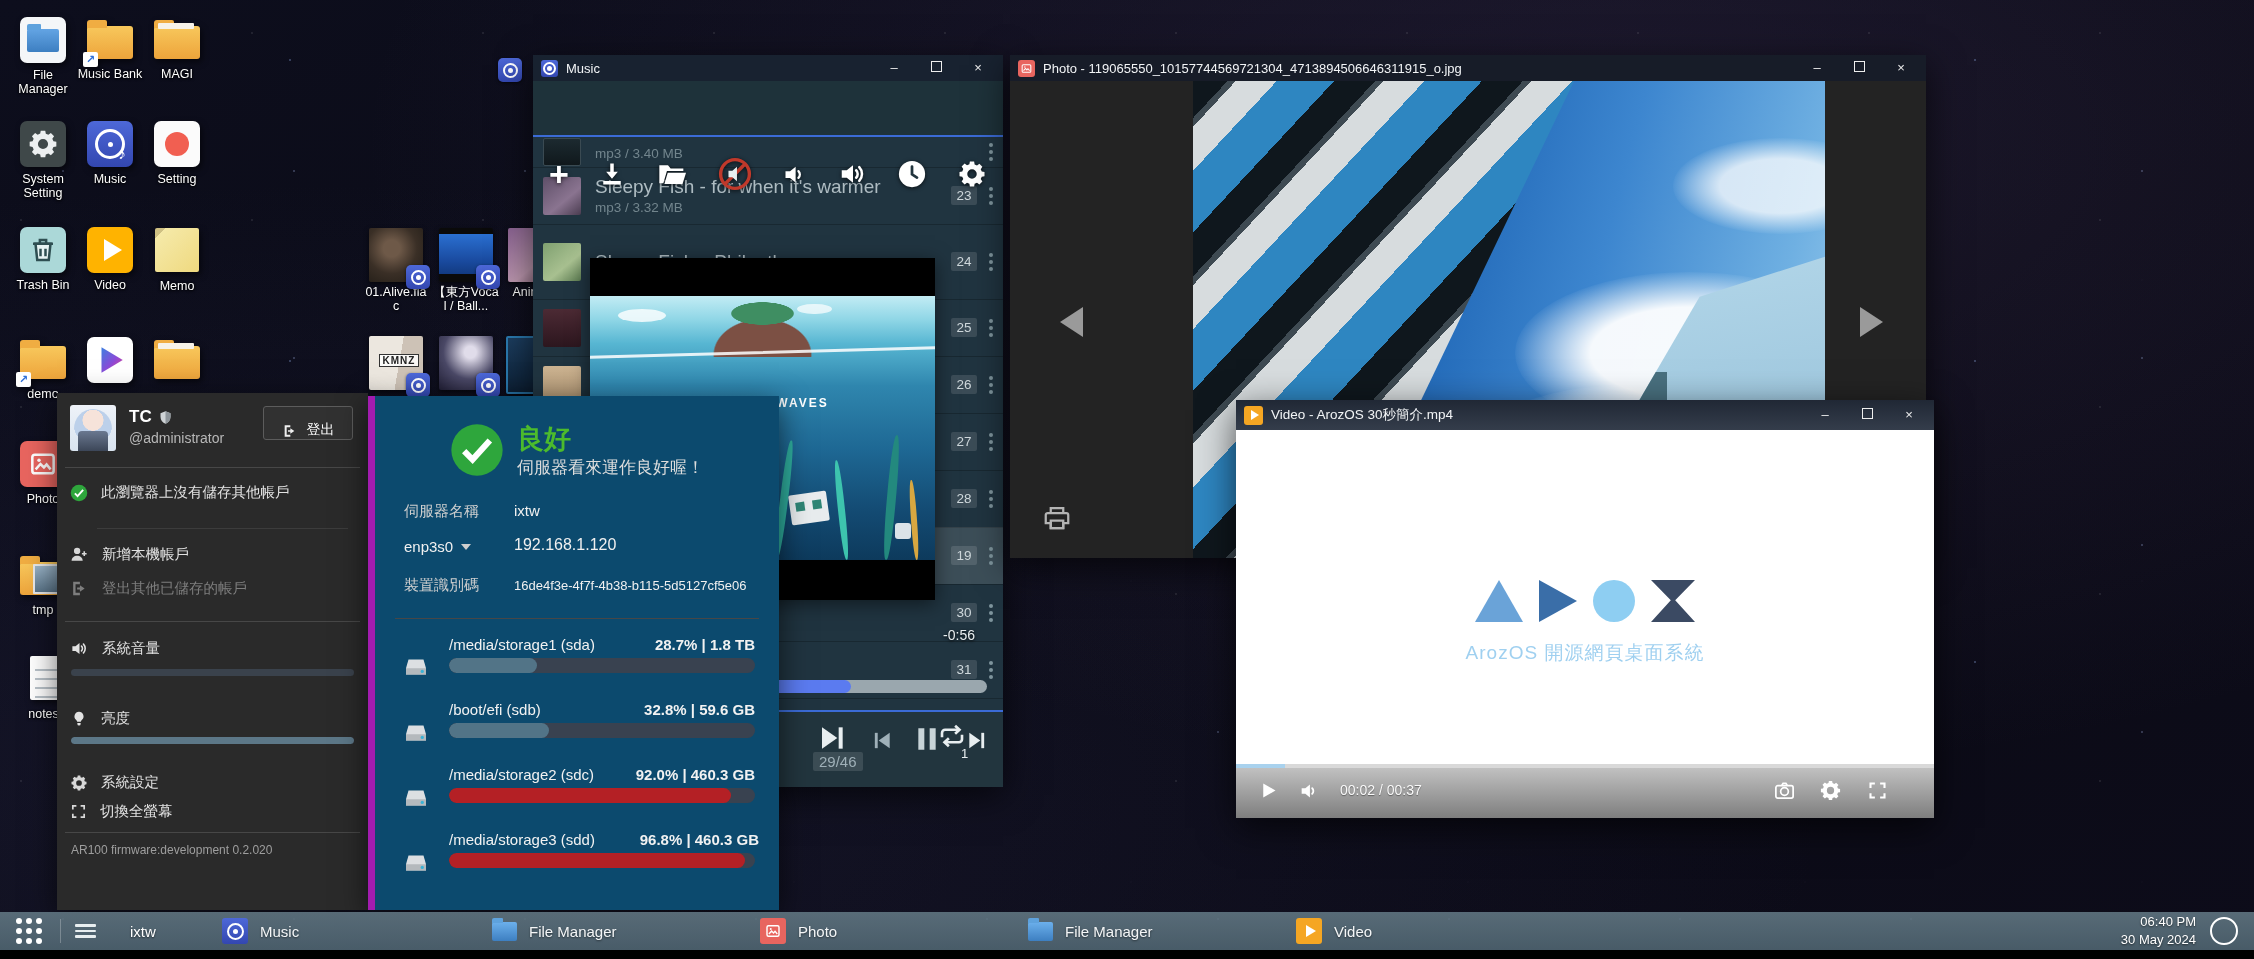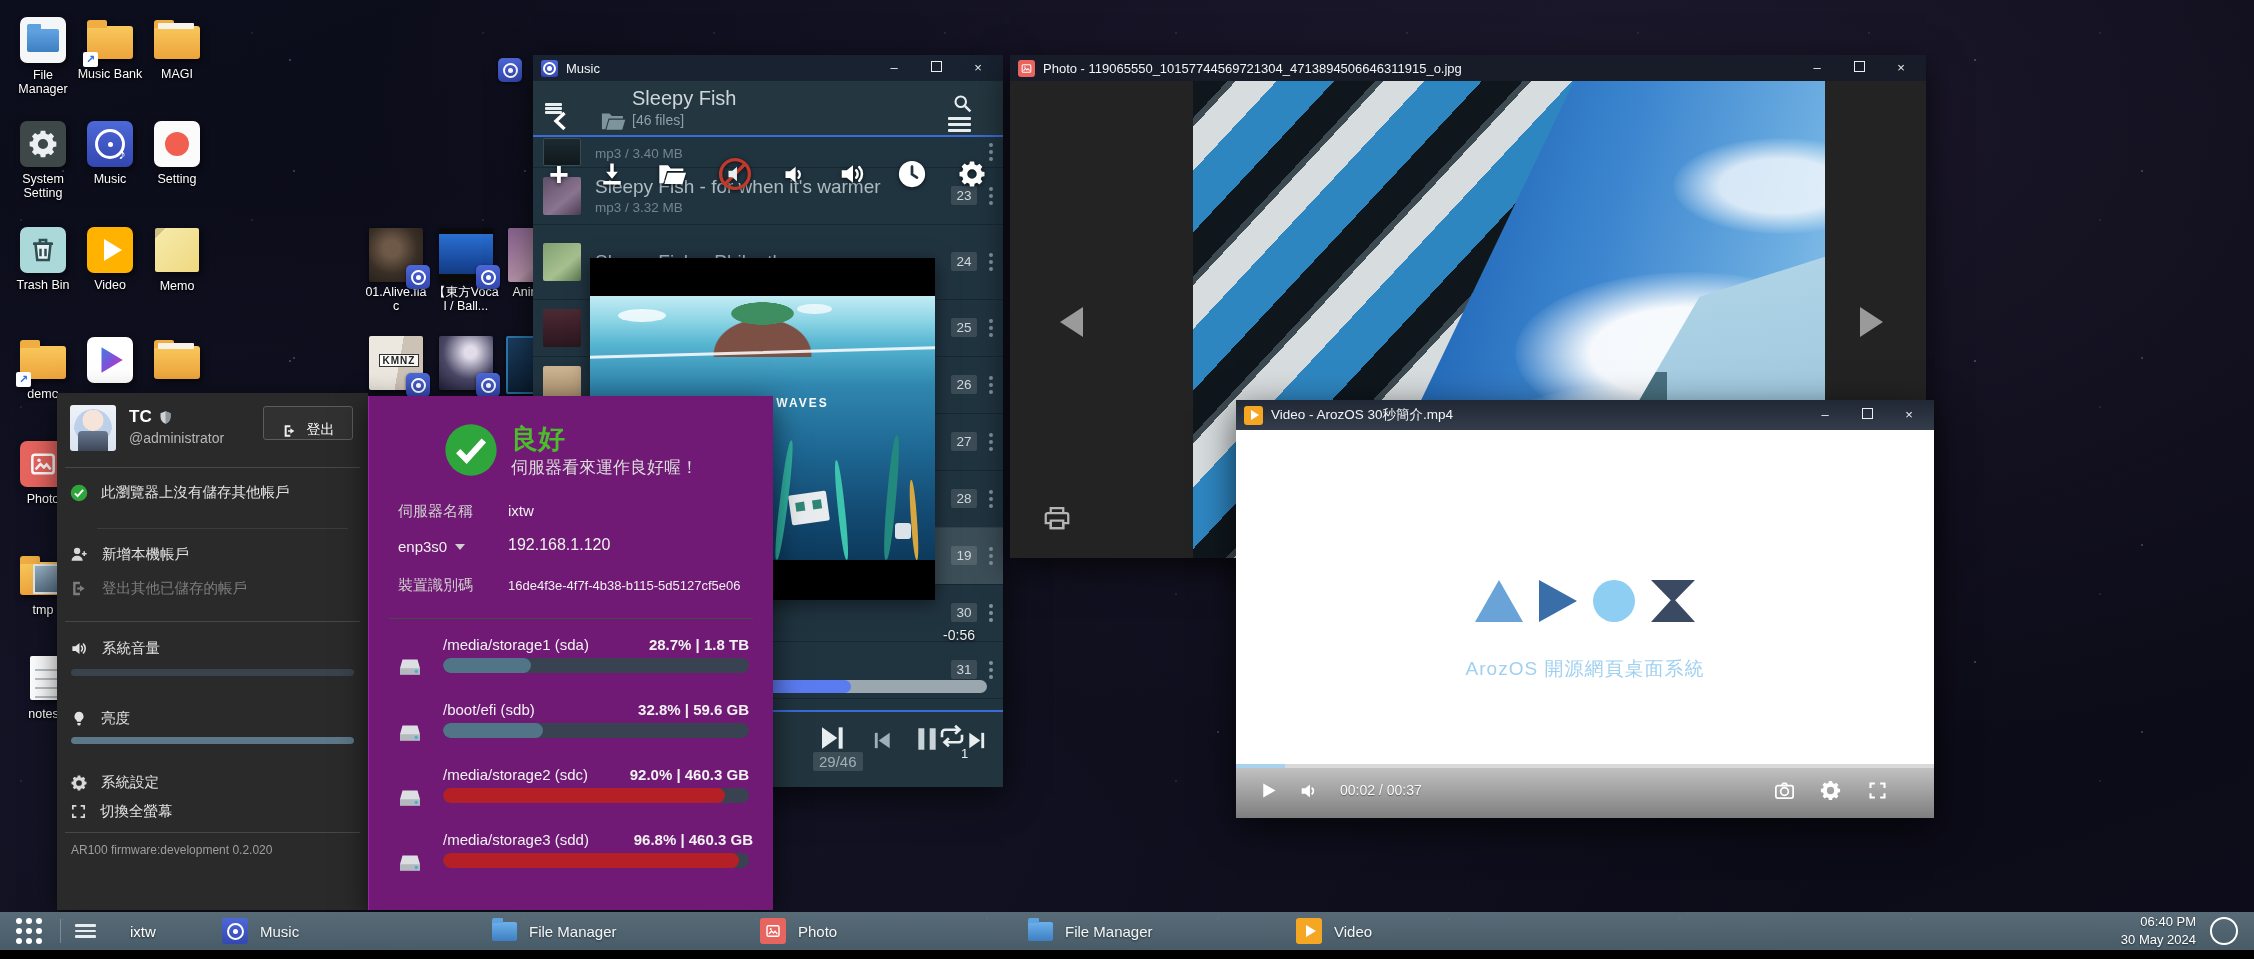--- a/index.html
+++ b/index.html
@@ -129,31 +129,31 @@
       background:linear-gradient(170deg,#b5d8ea,#8fbcd6);
       clip-path:polygon(100% 0,100% 100%,10% 100%,58% 14%);}
   .ph-win{position:absolute;background:#49707f;}
   .nav-tri{position:absolute;z-index:3;cursor:pointer;}
   
   #win-video{left:1236px;top:400px;width:698px;height:418px;background:#fff;}
   #win-video .titlebar{height:30px;background:linear-gradient(rgba(18,26,40,.94),rgba(24,34,50,.88));}
   .v-body{position:absolute;left:0;top:30px;right:0;bottom:0;background:#fff;}
   .v-logo{position:absolute;left:0;top:150px;right:0;text-align:center;}
   .v-shapes{display:flex;justify-content:center;align-items:center;gap:16px;}
-  .v-cap{margin-top:34px;font-size:19px;letter-spacing:1px;color:#9fd0f0;}
+  .v-cap{margin-top:18px;font-size:19px;letter-spacing:1px;color:#9fd0f0;}
   .v-ctrl{position:absolute;left:0;right:0;bottom:0;height:54px;
       background:linear-gradient(rgba(196,196,196,.97),rgba(122,122,122,.97));}
   .v-track{position:absolute;left:0;right:0;top:0;height:4px;background:#d9d9d9;}
   .v-track .fill{height:100%;background:#a9d2ee;}
   .v-time{position:absolute;left:104px;top:18px;font-size:14px;color:#fafafa;text-shadow:0 1px 1px rgba(0,0,0,.4);}
   
   #panel-user{left:57px;top:393px;width:311px;height:517px;background:#2a2a2a;z-index:20;
       box-shadow:0 8px 28px rgba(0,0,0,.6);}
-  #panel-status{left:368px;top:396px;width:404px;height:514px;background:#701a75;z-index:20;
-      box-shadow:0 8px 28px rgba(0,0,0,.6);border-left:1px solid #a21caf;}
+  #panel-status{left:368px;top:396px;width:404px;height:514px;background:#0c4a6e;z-index:20;
+      box-shadow:0 8px 28px rgba(0,0,0,.6);border-left:7px solid #a21caf;}
   .p-div{position:absolute;left:8px;right:8px;height:1px;background:#474747;}
   .p-row{position:absolute;left:13px;display:flex;align-items:center;gap:13px;font-size:14.5px;color:#e2e2e2;cursor:pointer;}
   .slider{position:absolute;left:14px;right:14px;height:7px;border-radius:4px;background:#3a424c;overflow:hidden;cursor:pointer;}
   .slider .fill{height:100%;border-radius:4px;background:#5c7787;}
   .avatar{width:46px;height:46px;border-radius:3px;overflow:hidden;position:relative;
       background:linear-gradient(#eef2f8,#d9e4f0);}
   .avatar::before{content:"";position:absolute;left:4px;top:4px;width:38px;height:40px;border-radius:50% 50% 40% 40%;
       background:radial-gradient(circle at 50% 28%,#f6e3da 0 30%,transparent 31%),
                  radial-gradient(circle at 50% 40%,#bcd0ea 0 62%,transparent 63%);}
   .avatar::after{content:"";position:absolute;left:8px;top:26px;width:30px;height:20px;
@@ -467,43 +467,20 @@
   <div class="titlebar">
     <div class="appic" style="width:17px;height:17px;background:linear-gradient(#4d68d8,#3347b0)">
         <div class="disc" style="width:9px;height:9px;border-width:2px"></div>
       </div>
     <div class="wt">Music</div>
     <div class="wbtn">–</div>
     <div class="wbtn"><span class="maxbox"></span></div>
     <div class="wbtn">×</div>
   </div>
 
-  <div class="m-header">
-    <div class="bars" style="position:absolute;left:12px;top:22px;width:17px;height:11px;cursor:pointer">
-        <i></i>
-        <i></i>
-        <i></i>
-      </div>
-    <svg class="ic" style="position:absolute;left:16px;top:28px;color:#fff;cursor:pointer" width="24" height="24">
-        <use href="#i-back"></use>
-      </svg>
-    <svg class="ic" style="position:absolute;left:66px;top:26px;color:#7e949c" width="28" height="28">
-        <use href="#i-fopen"></use>
-      </svg>
-    <div style="position:absolute;left:99px;top:6px;font-size:20px;color:#cdd6da">Sleepy Fish</div>
-    <div style="position:absolute;left:99px;top:31px;font-size:14px;color:#8fa1a8">[46 files]</div>
-    <svg class="ic" style="position:absolute;right:30px;top:12px;color:#e8eef0;cursor:pointer" width="21" height="21">
-        <use href="#i-search"></use>
-      </svg>
-    <div class="bars" style="position:absolute;right:32px;top:36px;width:23px;height:15px;cursor:pointer">
-        <i style="height:3.4px"></i>
-        <i style="height:3.4px"></i>
-        <i style="height:3.4px"></i>
-      </div>
-  </div>
 
   <div class="m-list">
     <div class="m-row" style="top:0;height:30px">
       <div class="m-thumb" style="width:36px;height:26px;background:linear-gradient(#1c2a30,#10181c);border:1px solid #3a4a52"></div>
       <div class="m-tt">
           <div class="m-meta">mp3 / 3.40 MB</div>
         </div>
       <div class="kebab">
           <i></i>
           <i></i>

